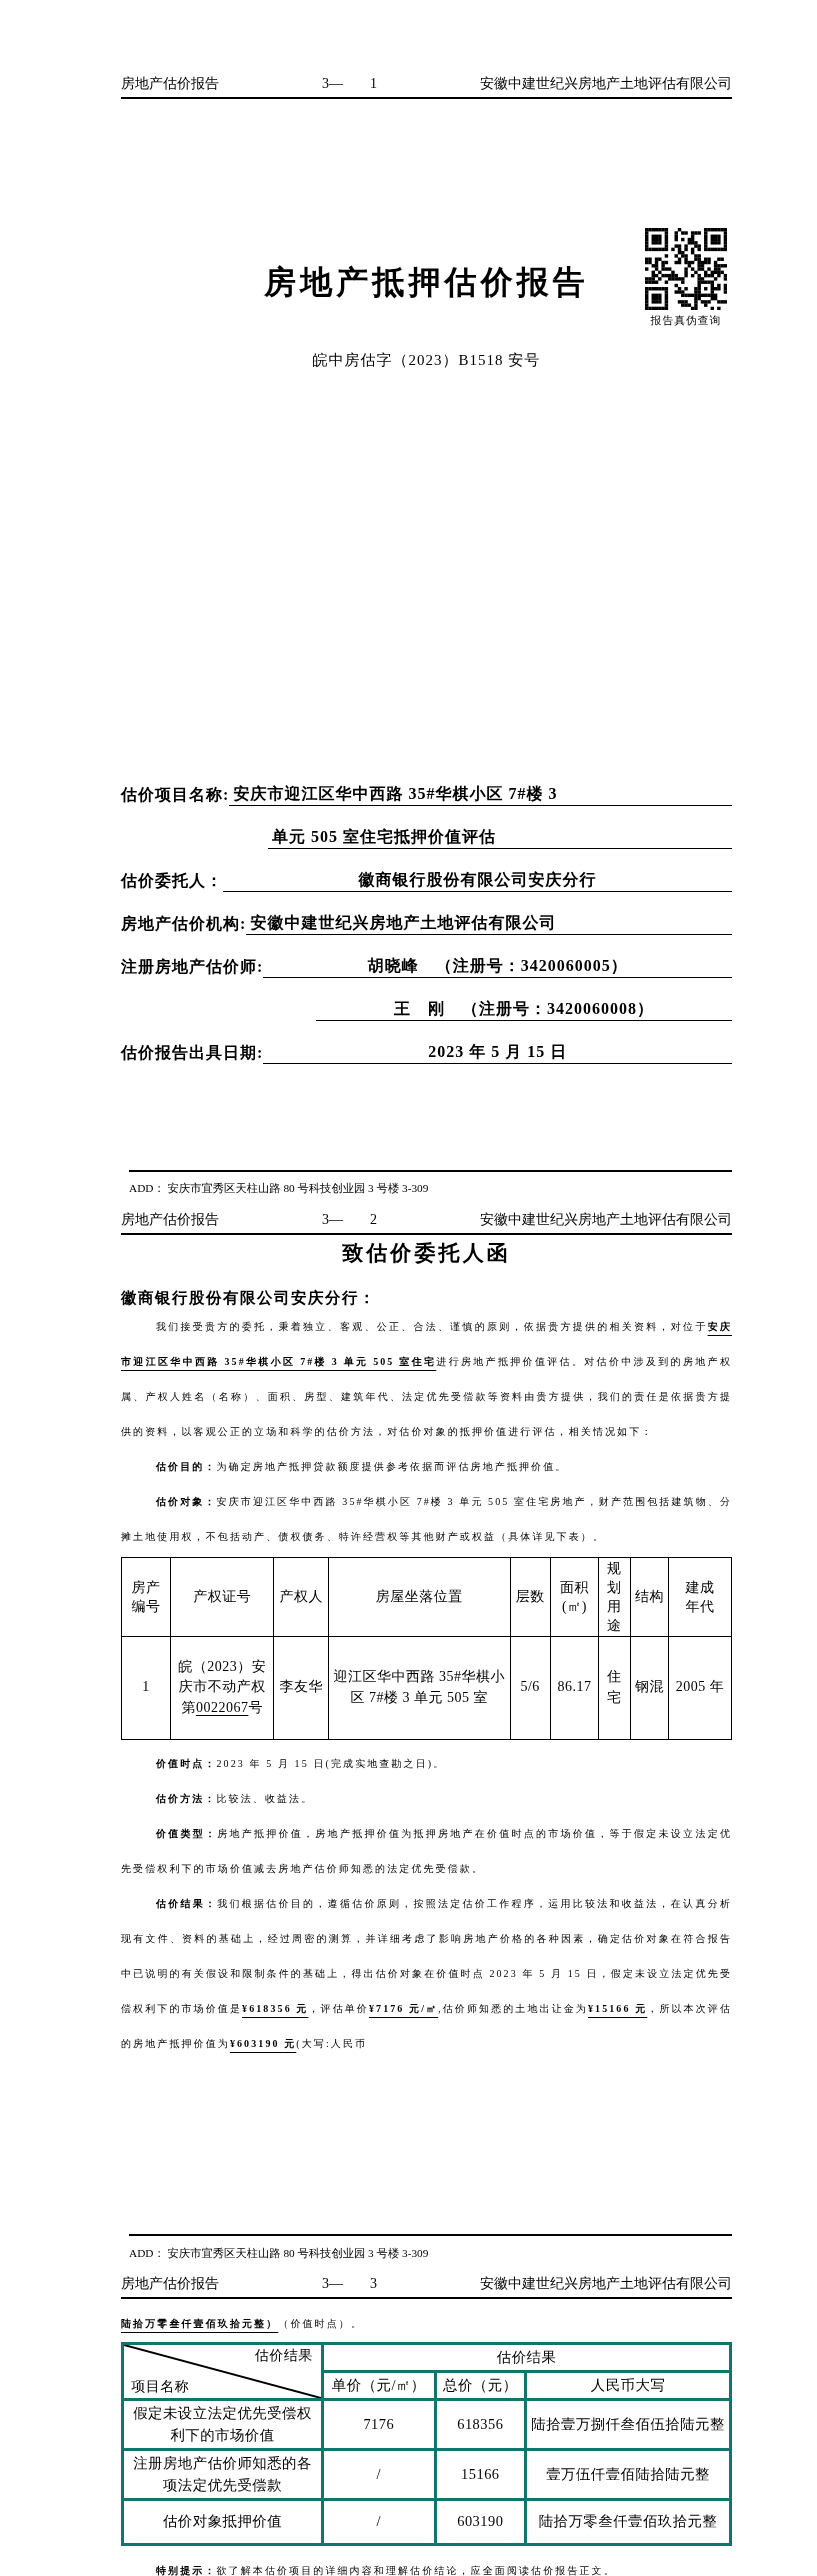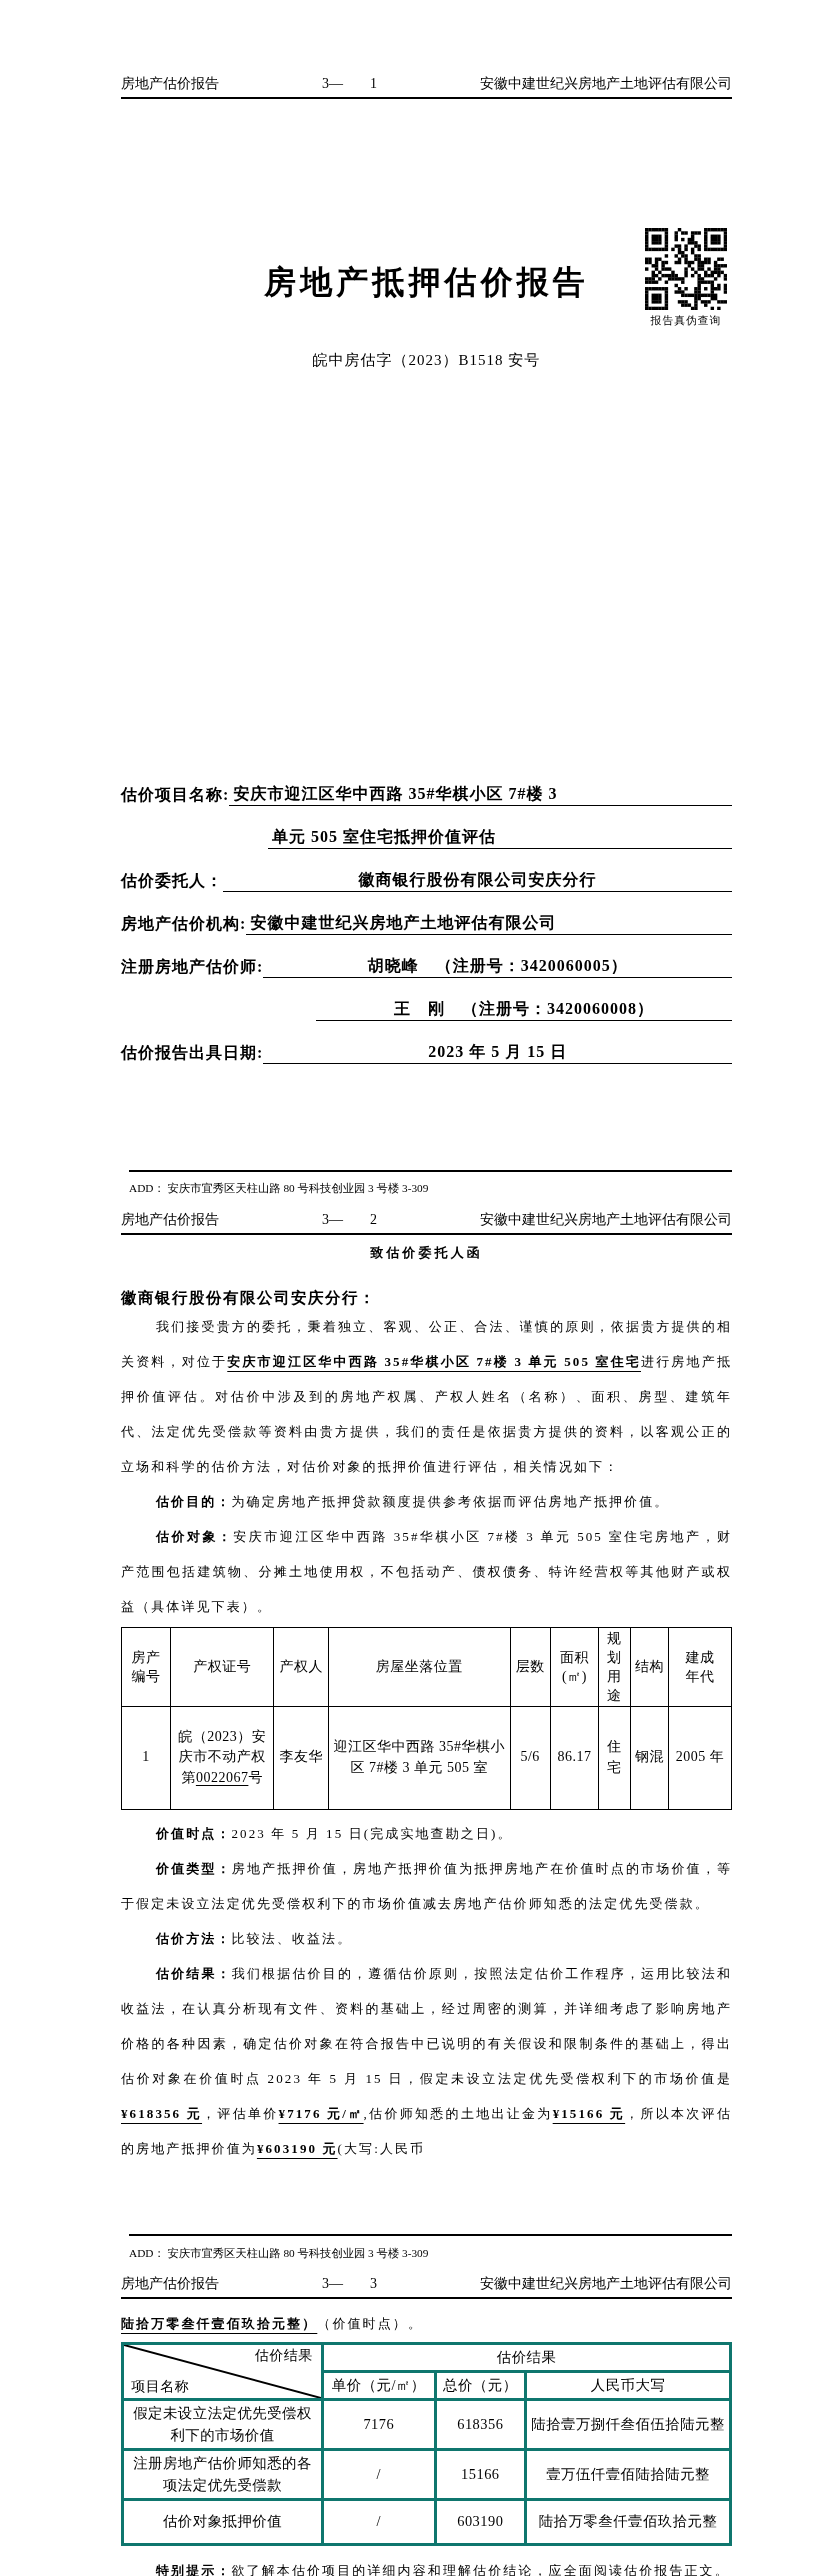--- a/index.html
+++ b/index.html
@@ -52,25 +52,25 @@
   .info-value{
     flex:1;border-bottom:1.5px solid #000;line-height:22px;
     padding:0 4.1px;white-space:nowrap;
   }
   .va-left{text-align:left;}
   .va-center{text-align:center;}
 
   
   .letter-title{
     margin-top:5.2px;text-align:center;
-    font-size:13px;font-weight:bold;line-height:26px;letter-spacing:3.1px;
+    font-size:21px;font-weight:bold;line-height:26px;letter-spacing:3.1px;
   }
   .salutation{margin:19.6px 0 0 0;font-size:15.5px;font-weight:bold;line-height:23px;letter-spacing:1.5px;}
   .para{
-    margin:0;font-size:13px;line-height:35px;letter-spacing:2.1px;
+    margin:0;font-size:10px;line-height:35px;letter-spacing:2.1px;
     text-align:justify;text-indent:35px;
   }
   .para .lbl{font-weight:bold;}
   .bu{font-weight:bold;text-decoration:underline;text-decoration-thickness:1px;text-underline-offset:4.6px;}
   .mt12{margin-top:6.2px;}
   .noindent{text-indent:0;}
 
   
   .ptable{
     width:100%;border-collapse:collapse;table-layout:fixed;
@@ -534,23 +534,23 @@
           <td>86.17</td>
           <td>住宅</td>
           <td>钢混</td>
           <td>2005 年</td>
         </tr>
       </tbody>
     </table>
 
     <p class="para mt12"><span class="lbl">价值时点：</span><span>2023 年 5 月 15 日(完成实地查勘之日)。</span></p>
 
+    <p class="para"><span class="lbl">估价方法：</span><span>比较法、收益法。</span></p>
+
     <p class="para"><span class="lbl">价值类型：</span><span>房地产抵押价值，房地产抵押价值为抵押房地产在价值时点的市场价值，等于假定未设立法定优先受偿权利下的市场价值减去房地产估价师知悉的法定优先受偿款。</span></p>
-
-    <p class="para"><span class="lbl">估价方法：</span><span>比较法、收益法。</span></p>
 
     <p class="para"><span class="lbl">估价结果：</span><span>我们根据估价目的，遵循估价原则，按照法定估价工作程序，运用比较法和收益法，在认真分析现有文件、资料的基础上，经过周密的测算，并详细考虑了影响房地产价格的各种因素，确定估价对象在符合报告中已说明的有关假设和限制条件的基础上，得出估价对象在价值时点 2023 年 5 月 15 日，假定未设立法定优先受偿权利下的市场价值是</span><span class="bu">¥618356 元</span><span>，评估单价</span><span class="bu">¥7176 元/㎡</span><span>,估价师知悉的土地出让金为</span><span class="bu">¥15166 元</span><span>，所以本次评估的房地产抵押价值为</span><span class="bu">¥603190 元</span><span>(大写:人民币</span></p>
 
     <footer class="page-footer">
       <span>ADD： 安庆市宜秀区天柱山路 80 号科技创业园 3 号楼 3-309</span>
     </footer>
   </section>
 
   <section class="page p3">
     <header class="page-header">

